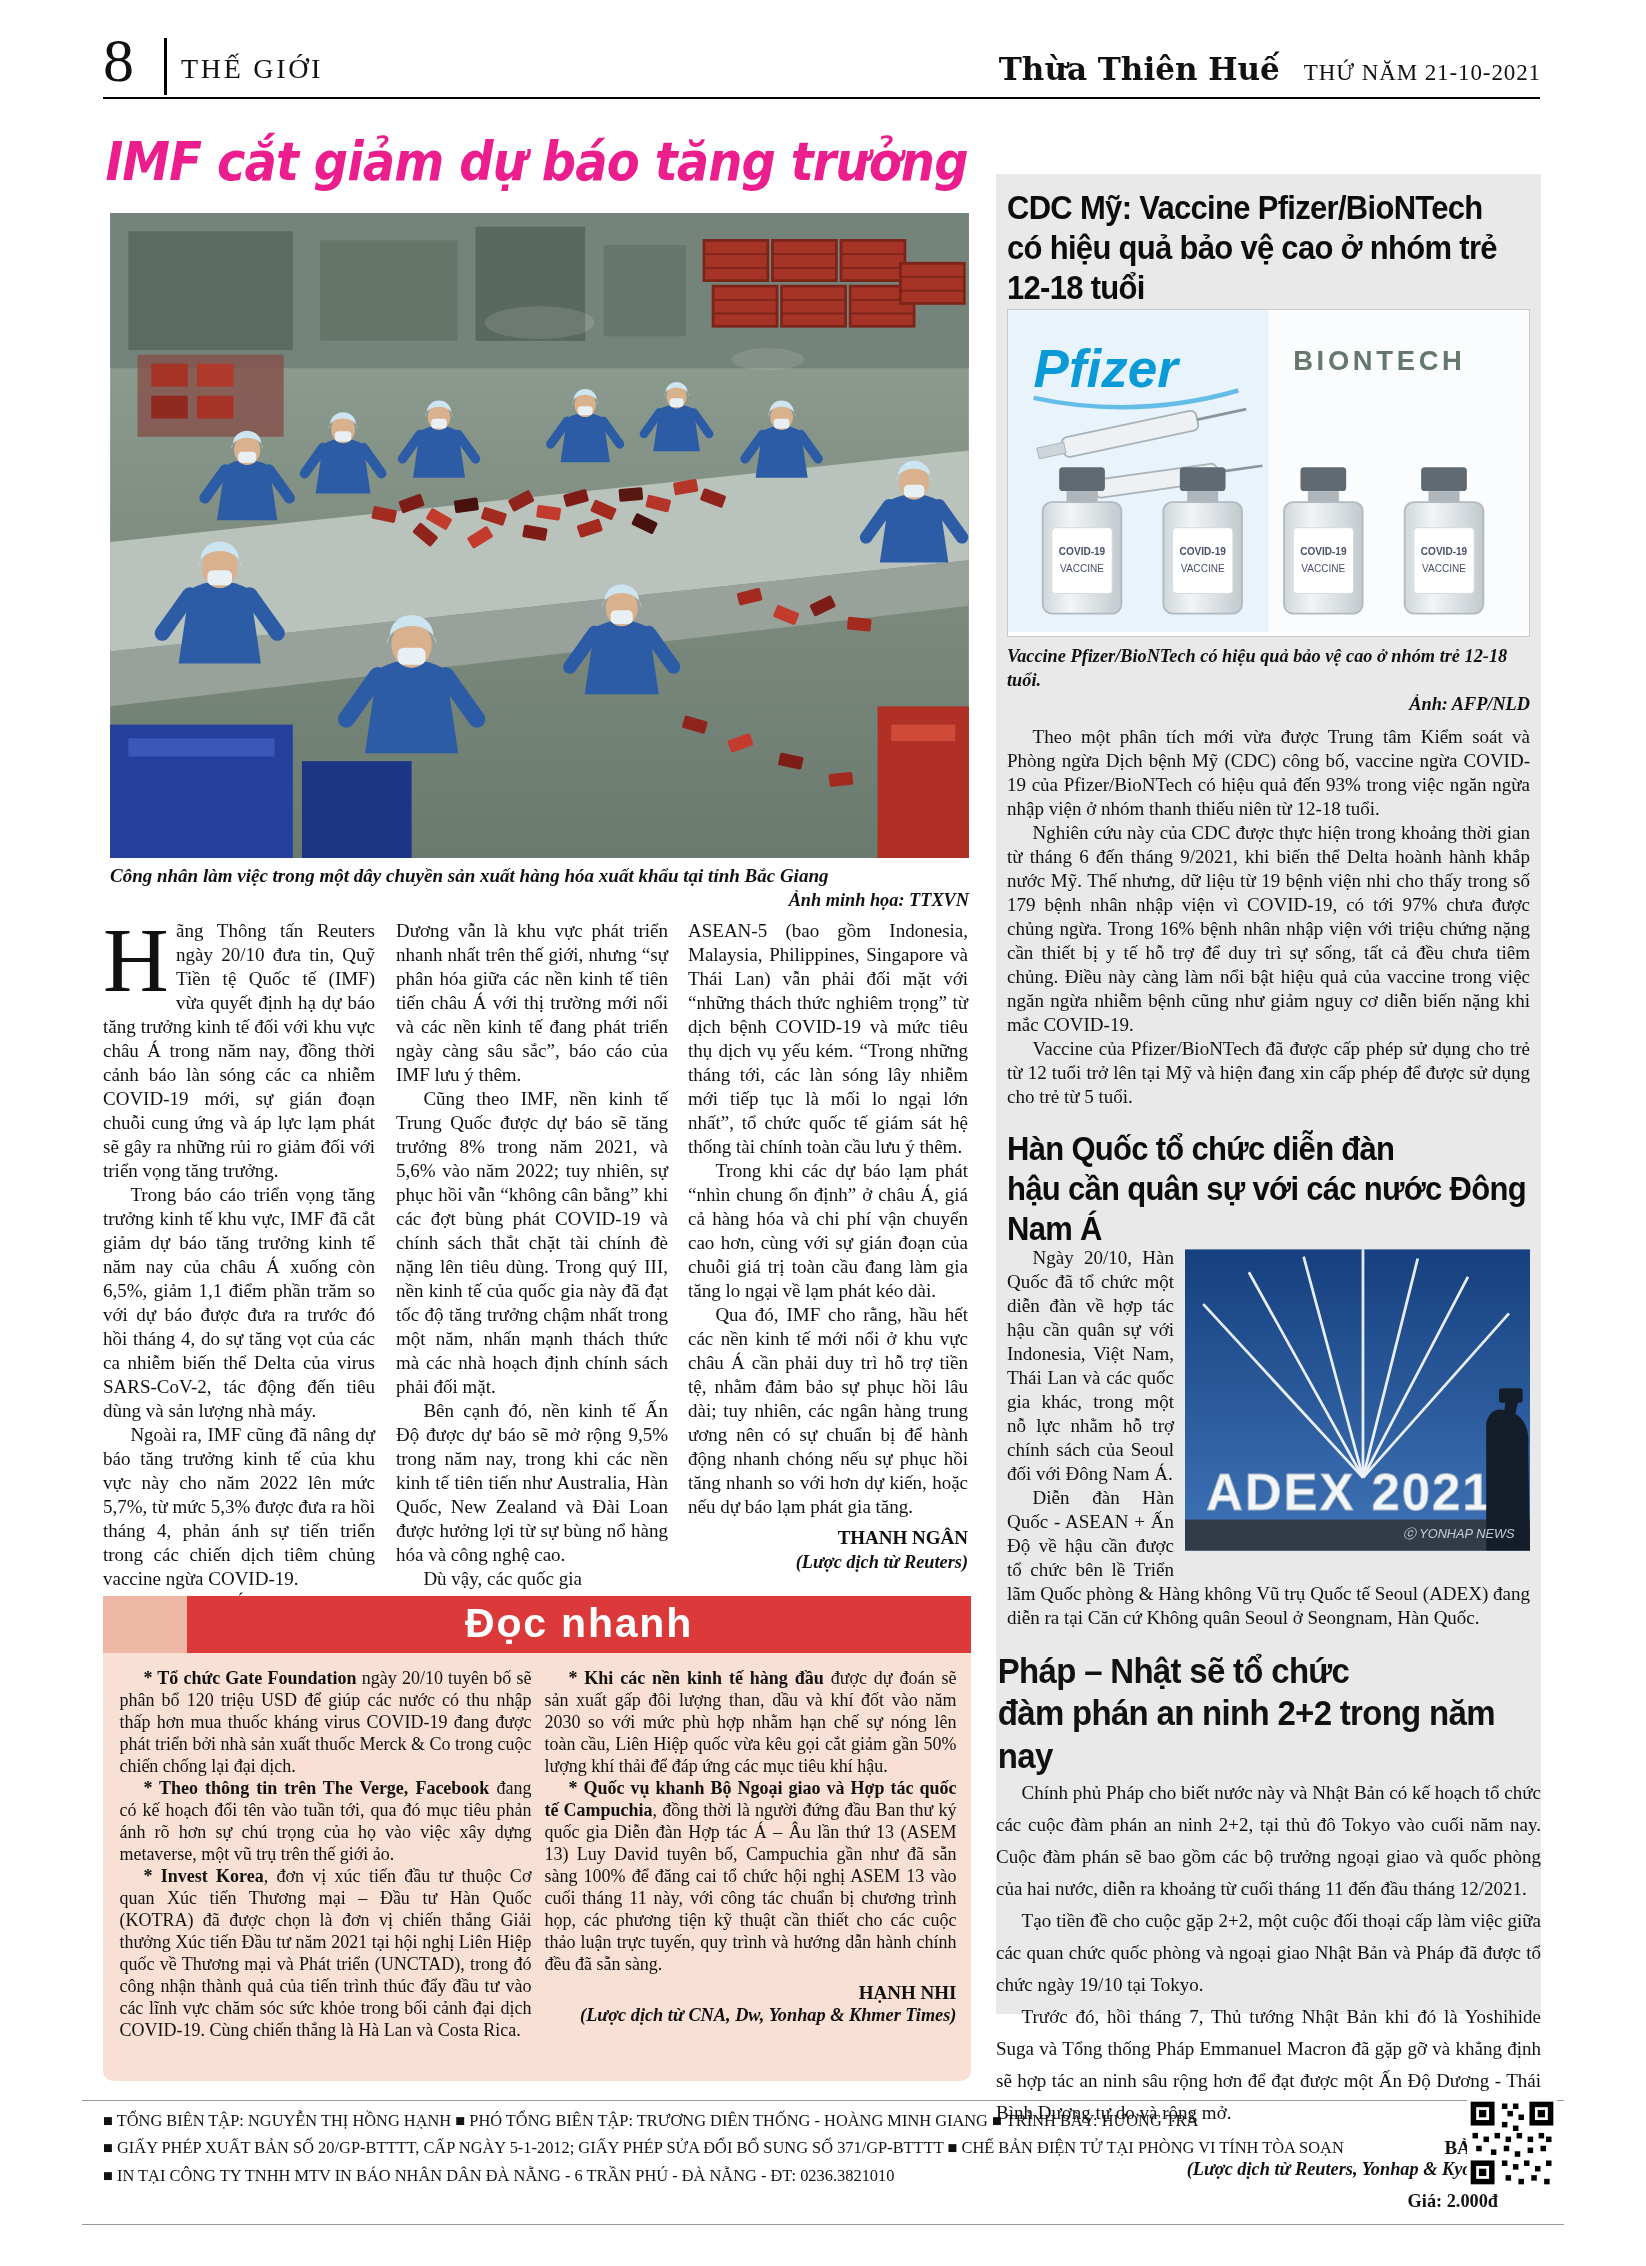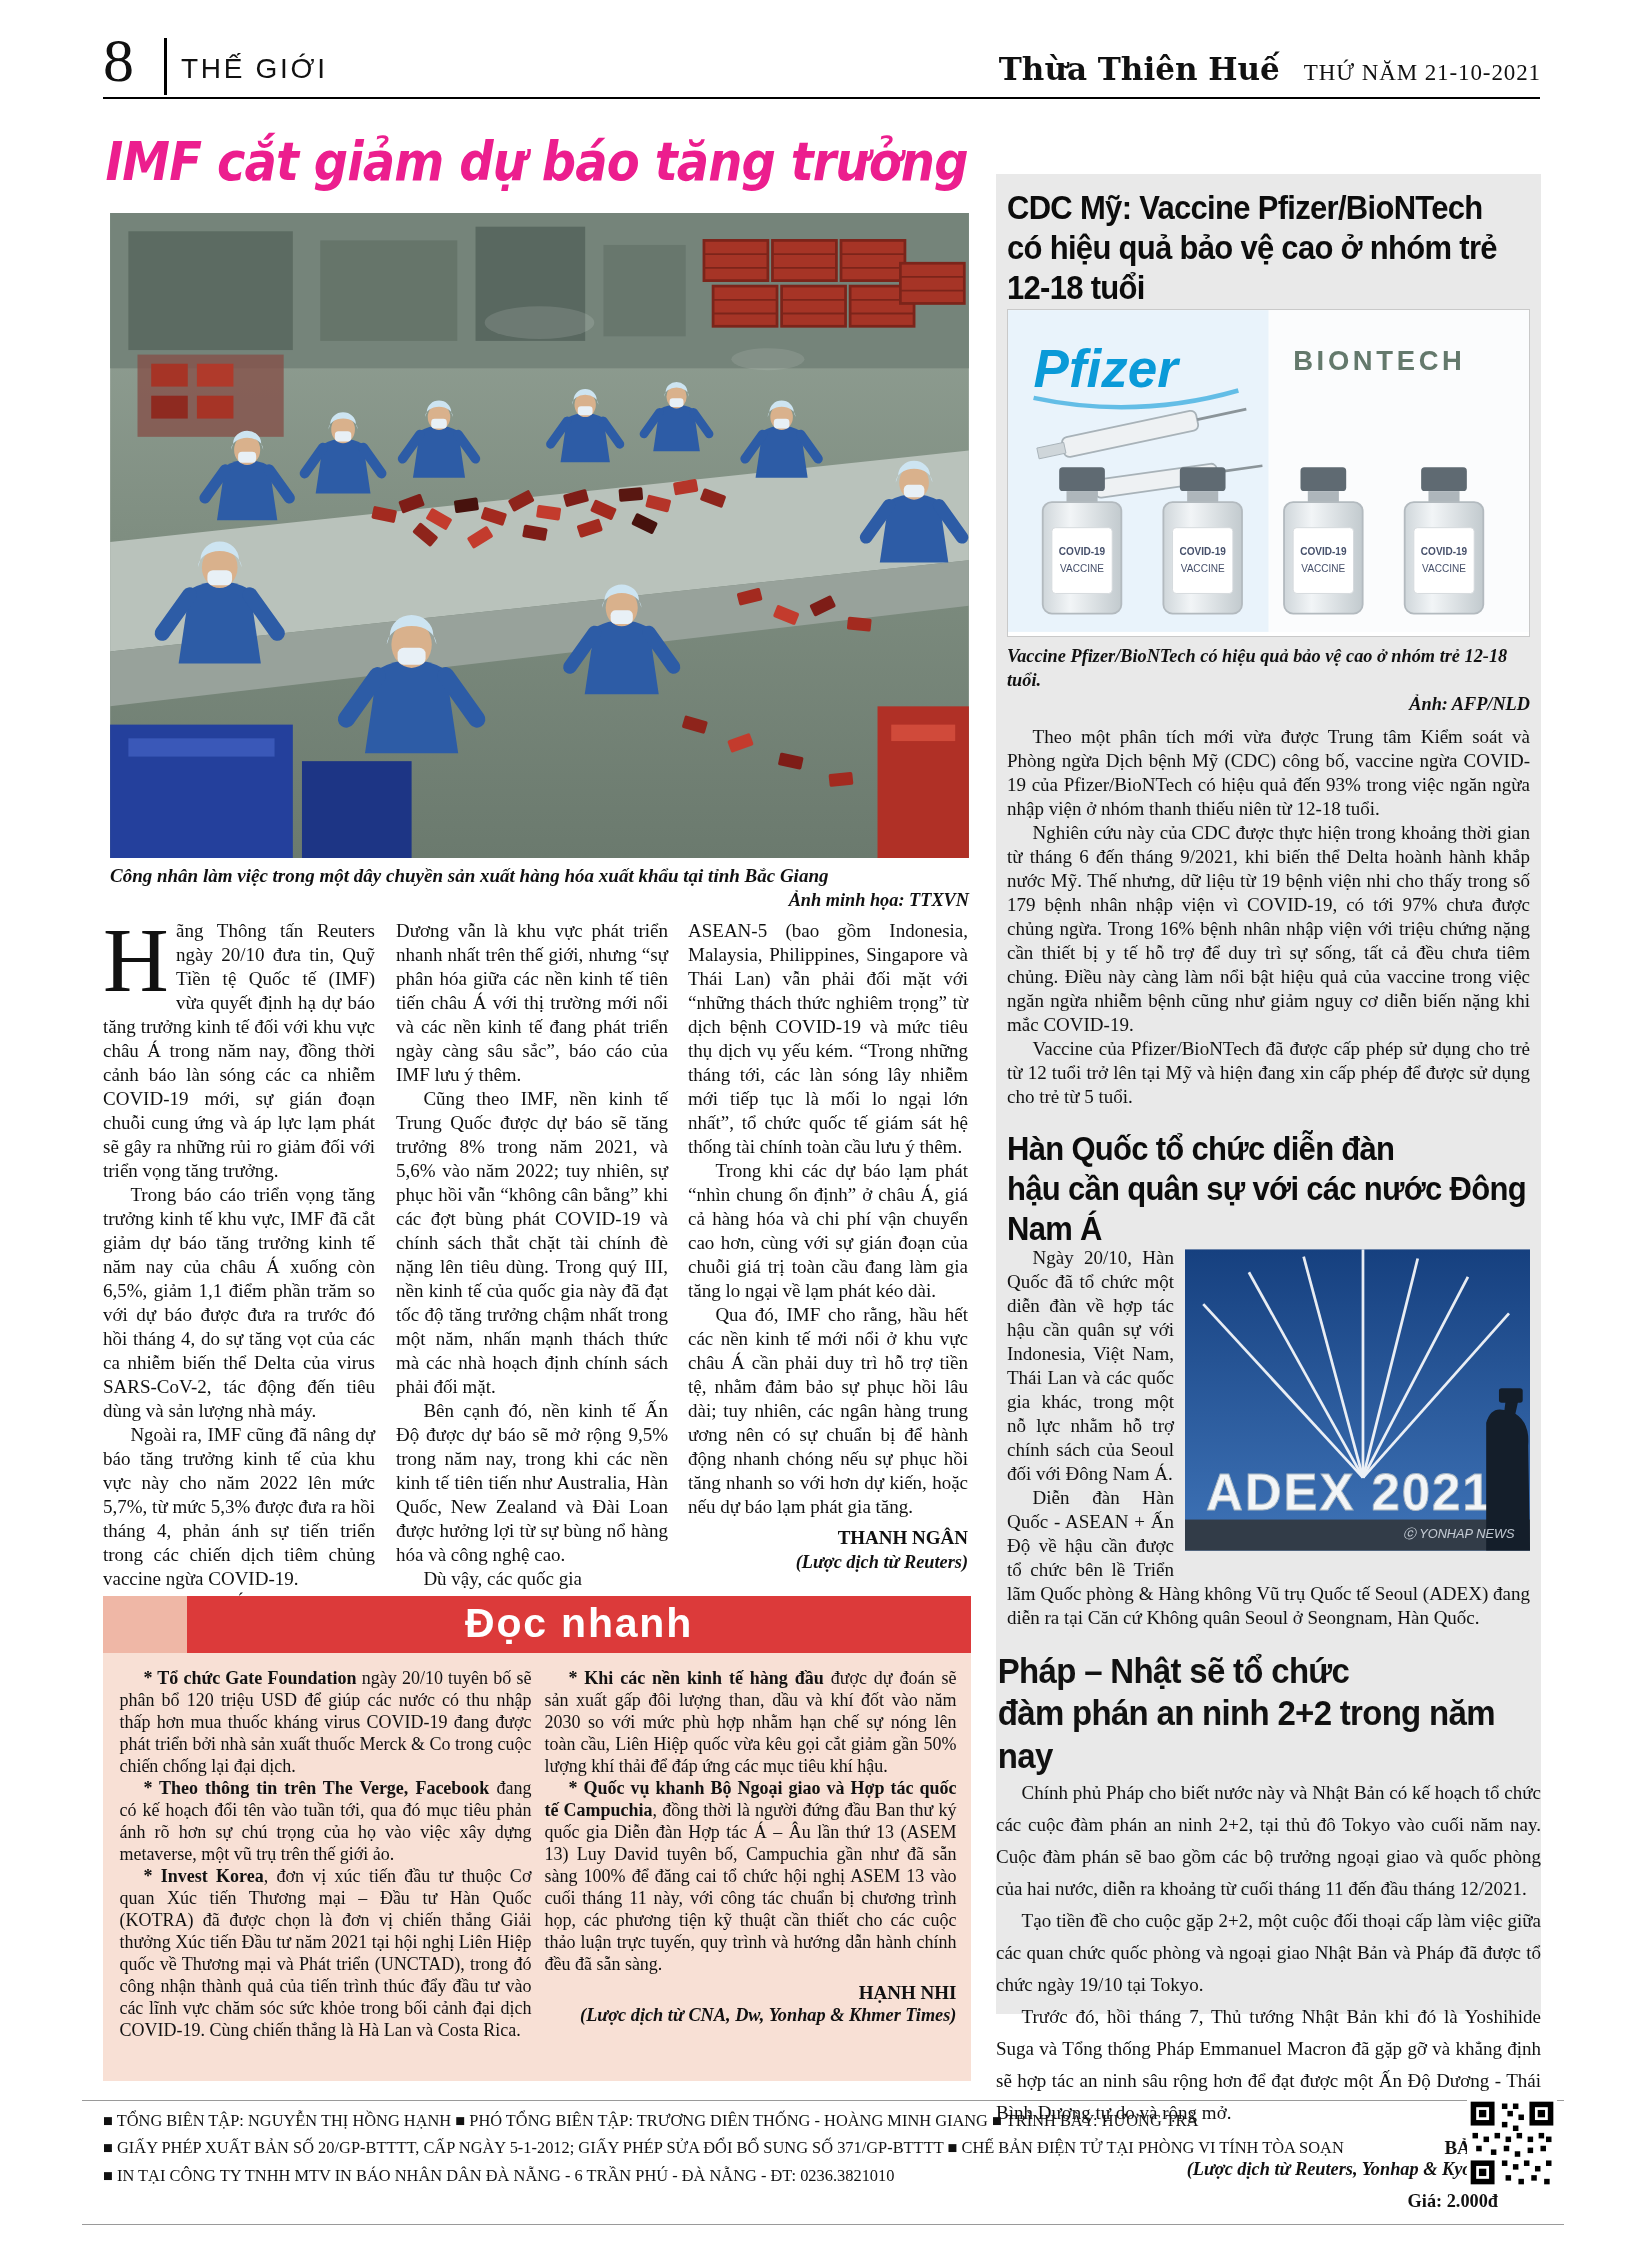--- a/index.html
+++ b/index.html
@@ -4,21 +4,21 @@
 <style>
   html,body{margin:0;padding:0;}
   body{
     width:1647px;height:2267px;position:relative;background:#ffffff;
     font-family:"Liberation Serif",serif;color:#111;overflow:hidden;
   }
   .abs{position:absolute;}
   
   .pageno{left:103px;top:27.4px;font-size:62px;line-height:66px;font-family:"Liberation Serif",serif;}
   .hdr-divider{left:164px;top:38px;width:2.7px;height:57px;background:#000;}
-  .hdr-section{left:181px;top:53px;font-size:28px;letter-spacing:2.7px;font-family:Liberation Sans, sans-serif;}
+  .hdr-section{left:181px;top:53px;font-size:28px;letter-spacing:2.7px;font-family:Liberation Serif, serif;}
   .hdr-right{left:914px;top:51px;width:627px;display:flex;justify-content:flex-end;align-items:baseline;gap:24px;}
   .hdr-brand{font-weight:bold;font-size:31px;font-family:"DejaVu Serif",serif;}
   .hdr-date{font-size:23px;letter-spacing:0.9px;}
   .hdr-rule{left:103px;top:97px;width:1437px;height:1.8px;background:#000;}
   
   .headline{
     left:99px;top:117px;width:875px;text-align:center;
     font-family:"DejaVu Sans",sans-serif;font-weight:bold;font-style:italic;
     font-size:48px;line-height:79px;color:#ec1e8e;letter-spacing:-0.9px;
     transform:scaleY(1.12);transform-origin:top;
@@ -32,21 +32,21 @@
     font-weight:bold;font-style:italic;font-size:18.3px;}
   
   .col{top:919px;width:272px;text-align:justify;font-size:19px;line-height:24px;}
   .col p{margin:0;}
   .col p.ind{text-indent:27.4px;}
   #col1{left:103px;} #col2{left:396px;} #col3{left:688px;width:280px;}
   .dropcap{float:left;font-size:91px;line-height:71px;padding:5.5px 7.3px 0 0;}
   .byline-name{text-align:right;font-weight:bold;font-size:19px;margin-top:7.3px;}
   .byline-src{text-align:right;font-weight:bold;font-style:italic;font-size:18.3px;}
   
-  .dn-panel{left:103px;top:1596px;width:868px;height:485px;background:#f8e0d5;}
+  .dn-panel{left:103px;top:1596px;width:868px;height:485px;background:#f8e0d5;border-radius:10px;}
   .dn-corner{position:absolute;left:0;top:0;width:84px;height:57px;background:#efb7a6;}
   .dn-bar{position:absolute;left:84px;top:0;right:0;height:57px;background:#dc3a3a;}
   .dn-title{color:#fff;text-align:center;font-family:"Liberation Sans",sans-serif;
     font-weight:bold;font-size:41px;line-height:55px;letter-spacing:1.8px;}
   .dn-cols{position:absolute;left:16.4px;right:14.6px;top:71px;bottom:9.1px;display:flex;gap:13px;}
   .dn-col{flex:1;font-size:18px;line-height:22px;text-align:justify;}
   .dn-col p{margin:0;text-indent:24px;}
   .dn-col b{font-weight:bold;}
   
   .gray-panel{left:996px;top:174px;width:545px;height:1840px;background:#e9e9e9;overflow:hidden;}

